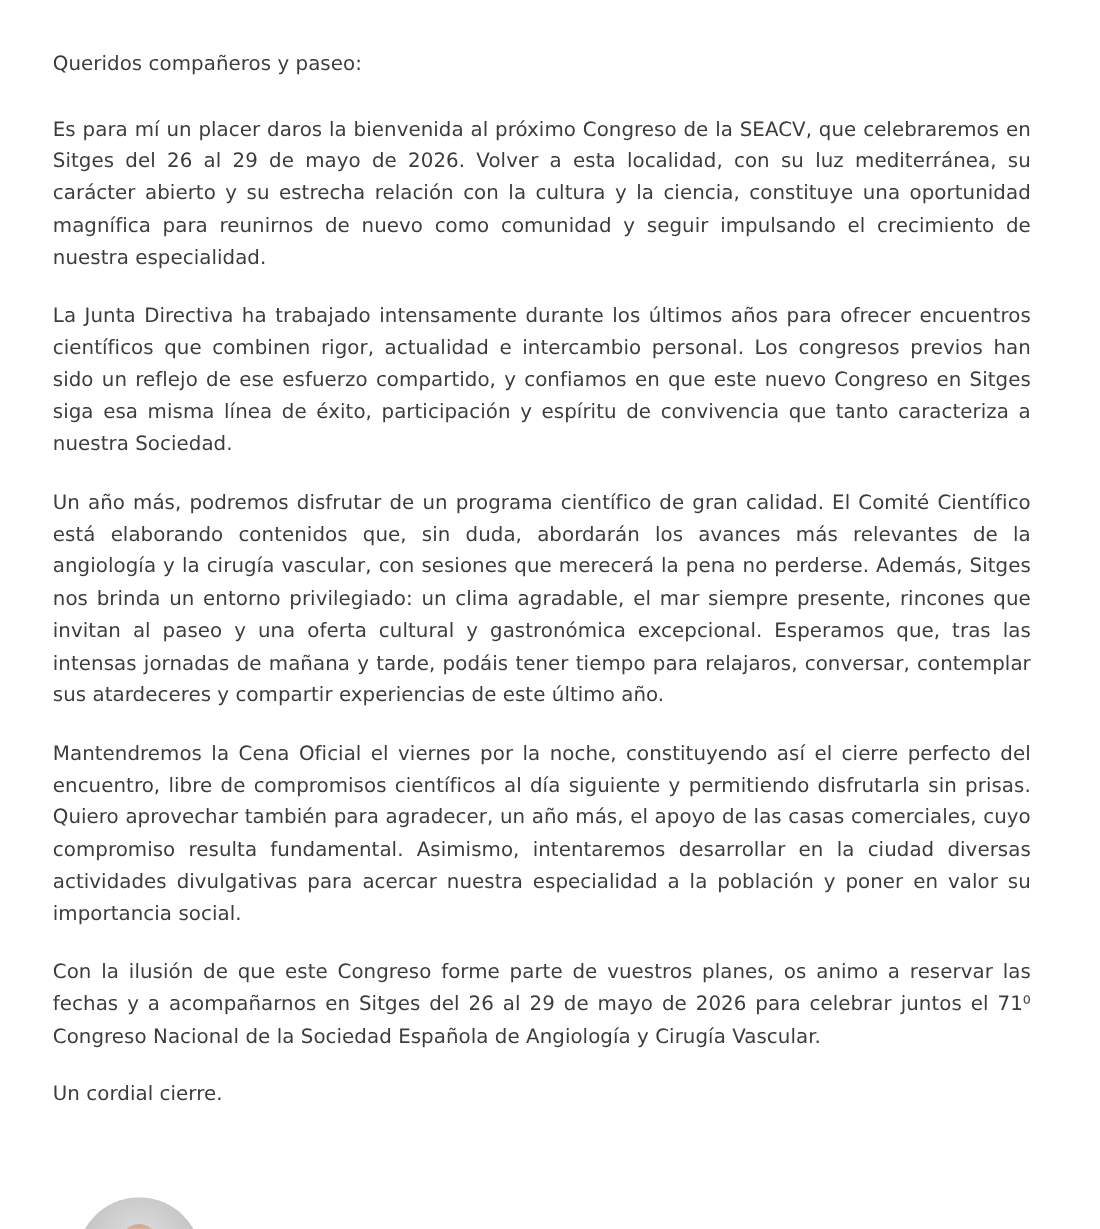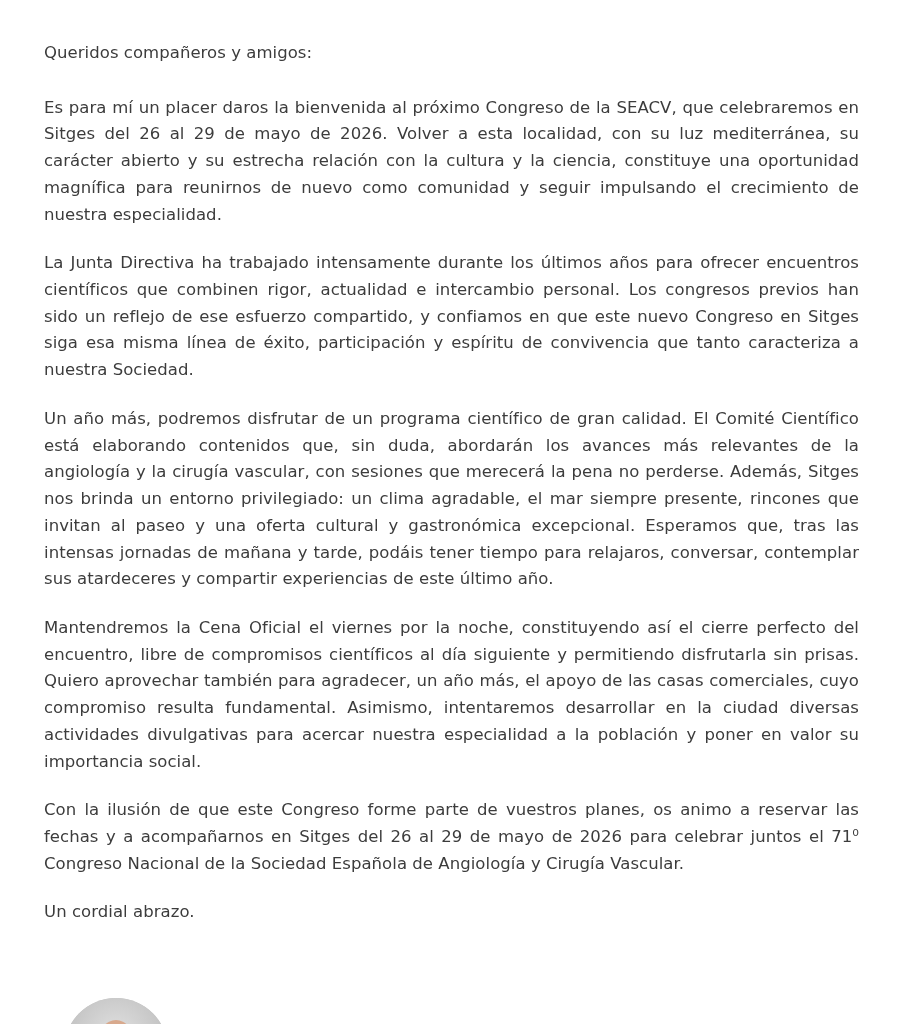--- a/index.html
+++ b/index.html
@@ -54,27 +54,27 @@
     width: 104px;
     height: 104px;
   }
 </style>
 </head>
 <body>
 
 <div class="page">
 
   <div class="letter">
-    <p class="greeting">Queridos compañeros y amigos:</p>
+    <p class="greeting">Queridos compañeros y paseo:</p>
     <p>Es para mí un placer daros la bienvenida al próximo Congreso de la SEACV, que celebraremos en Sitges del 26 al 29 de mayo de 2026. Volver a esta localidad, con su luz mediterránea, su carácter abierto y su estrecha relación con la cultura y la ciencia, constituye una oportunidad magnífica para reunirnos de nuevo como comunidad y seguir impulsando el crecimiento de nuestra especialidad.</p>
     <p>La Junta Directiva ha trabajado intensamente durante los últimos años para ofrecer encuentros científicos que combinen rigor, actualidad e intercambio personal. Los congresos previos han sido un reflejo de ese esfuerzo compartido, y confiamos en que este nuevo Congreso en Sitges siga esa misma línea de éxito, participación y espíritu de convivencia que tanto caracteriza a nuestra Sociedad.</p>
     <p>Un año más, podremos disfrutar de un programa científico de gran calidad. El Comité Científico está elaborando contenidos que, sin duda, abordarán los avances más relevantes de la angiología y la cirugía vascular, con sesiones que merecerá la pena no perderse. Además, Sitges nos brinda un entorno privilegiado: un clima agradable, el mar siempre presente, rincones que invitan al paseo y una oferta cultural y gastronómica excepcional. Esperamos que, tras las intensas jornadas de mañana y tarde, podáis tener tiempo para relajaros, conversar, contemplar sus atardeceres y compartir experiencias de este último año.</p>
     <p>Mantendremos la Cena Oficial el viernes por la noche, constituyendo así el cierre perfecto del encuentro, libre de compromisos científicos al día siguiente y permitiendo disfrutarla sin prisas. Quiero aprovechar también para agradecer, un año más, el apoyo de las casas comerciales, cuyo compromiso resulta fundamental. Asimismo, intentaremos desarrollar en la ciudad diversas actividades divulgativas para acercar nuestra especialidad a la población y poner en valor su importancia social.</p>
     <p>Con la ilusión de que este Congreso forme parte de vuestros planes, os animo a reservar las fechas y a acompañarnos en Sitges del 26 al 29 de mayo de 2026 para celebrar juntos el 71⁰ Congreso Nacional de la Sociedad Española de Angiología y Cirugía Vascular.</p>
-    <p class="closing">Un cordial abrazo.</p>
+    <p class="closing">Un cordial cierre.</p>
   </div>
 
   <div class="signature-block">
     <div class="avatar">
       <svg viewBox="0 0 104 104" xmlns="http://www.w3.org/2000/svg" aria-hidden="true">
         <defs>
           <radialGradient id="bg" cx="50%" cy="35%" r="75%">
             <stop offset="0%" stop-color="#e0e0e0"></stop>
             <stop offset="65%" stop-color="#c2c2c2"></stop>
             <stop offset="100%" stop-color="#9a9a9a"></stop>

